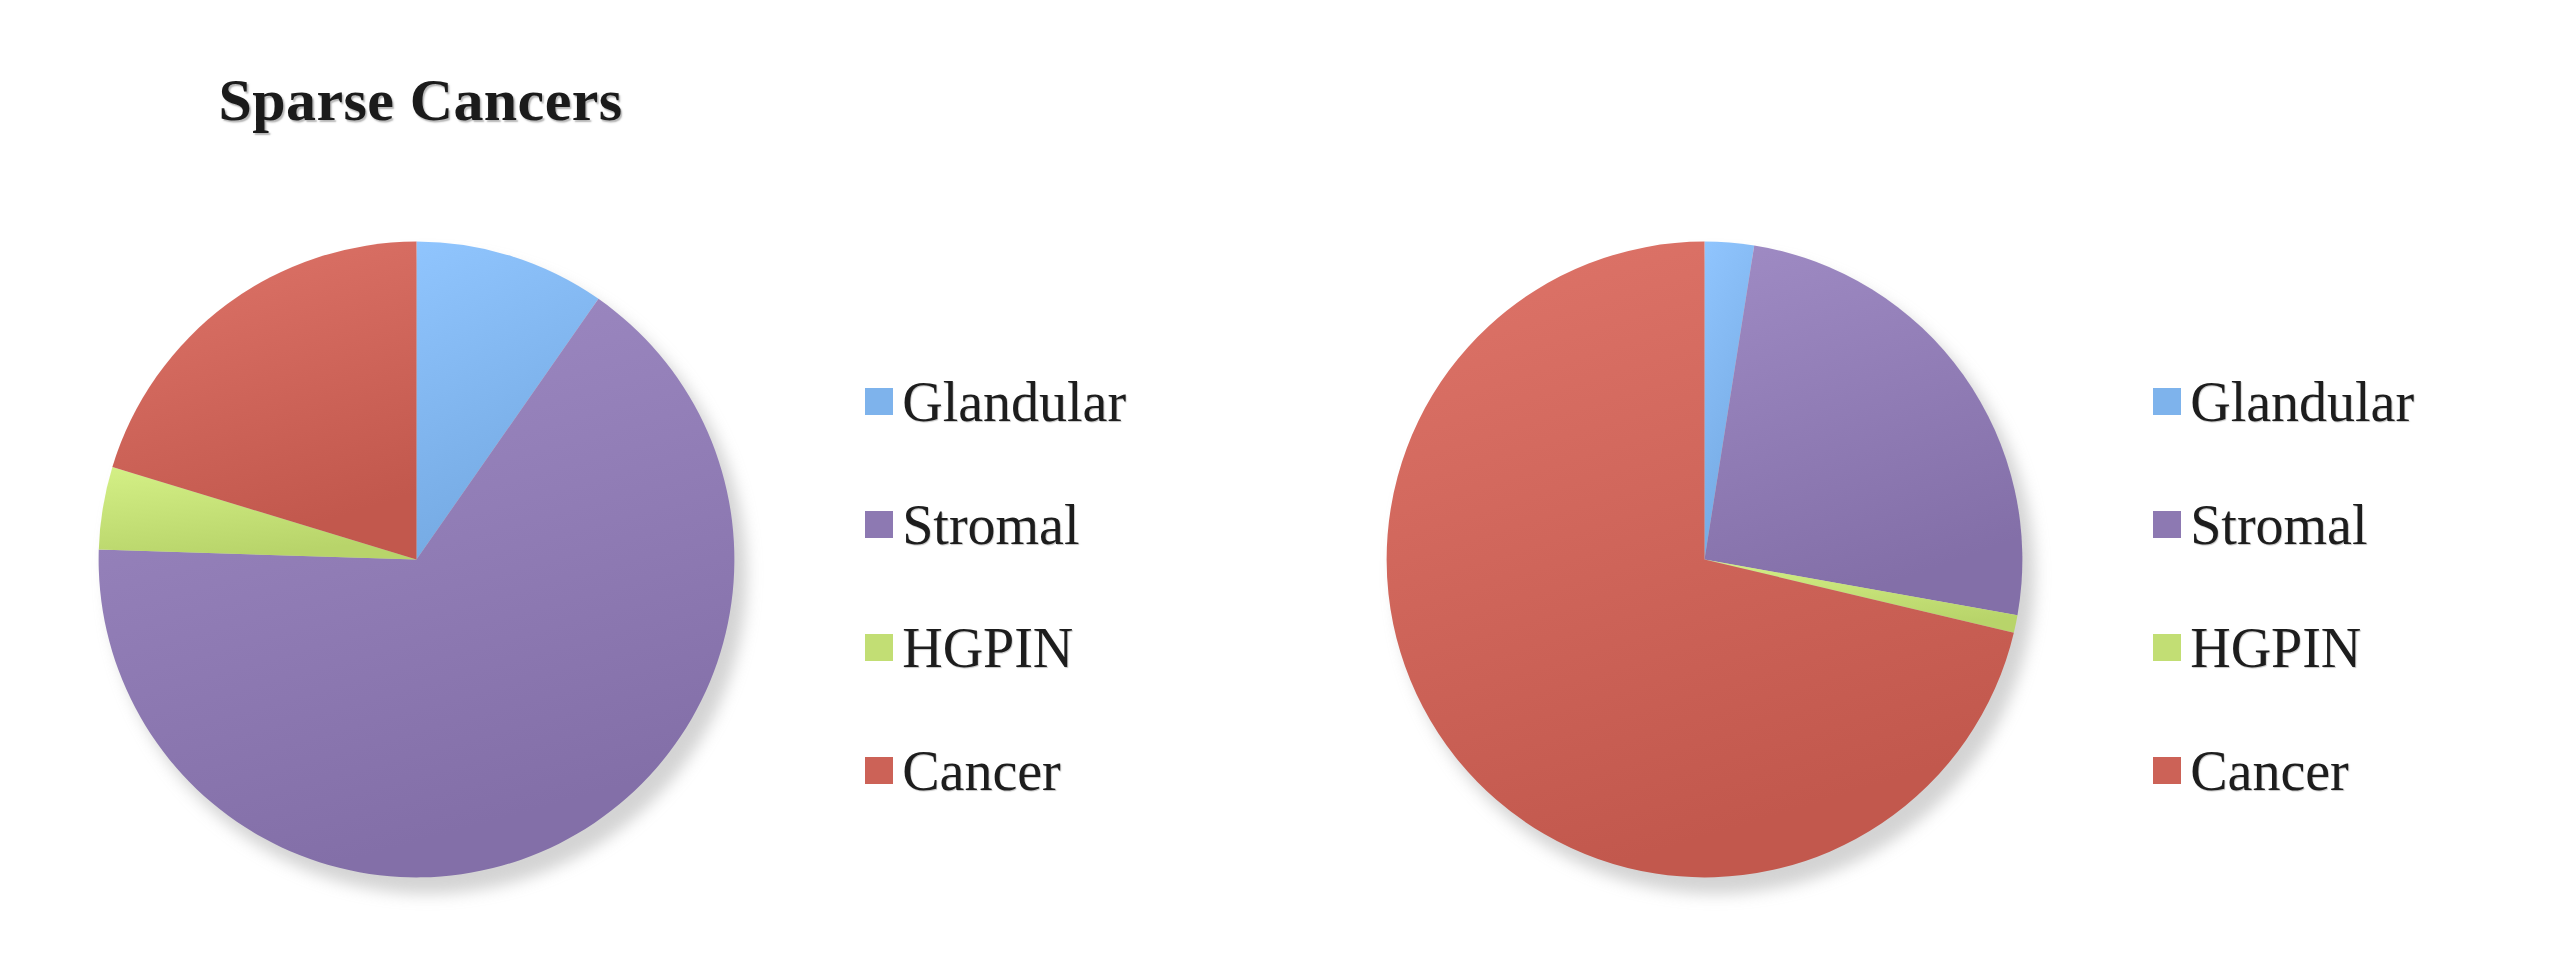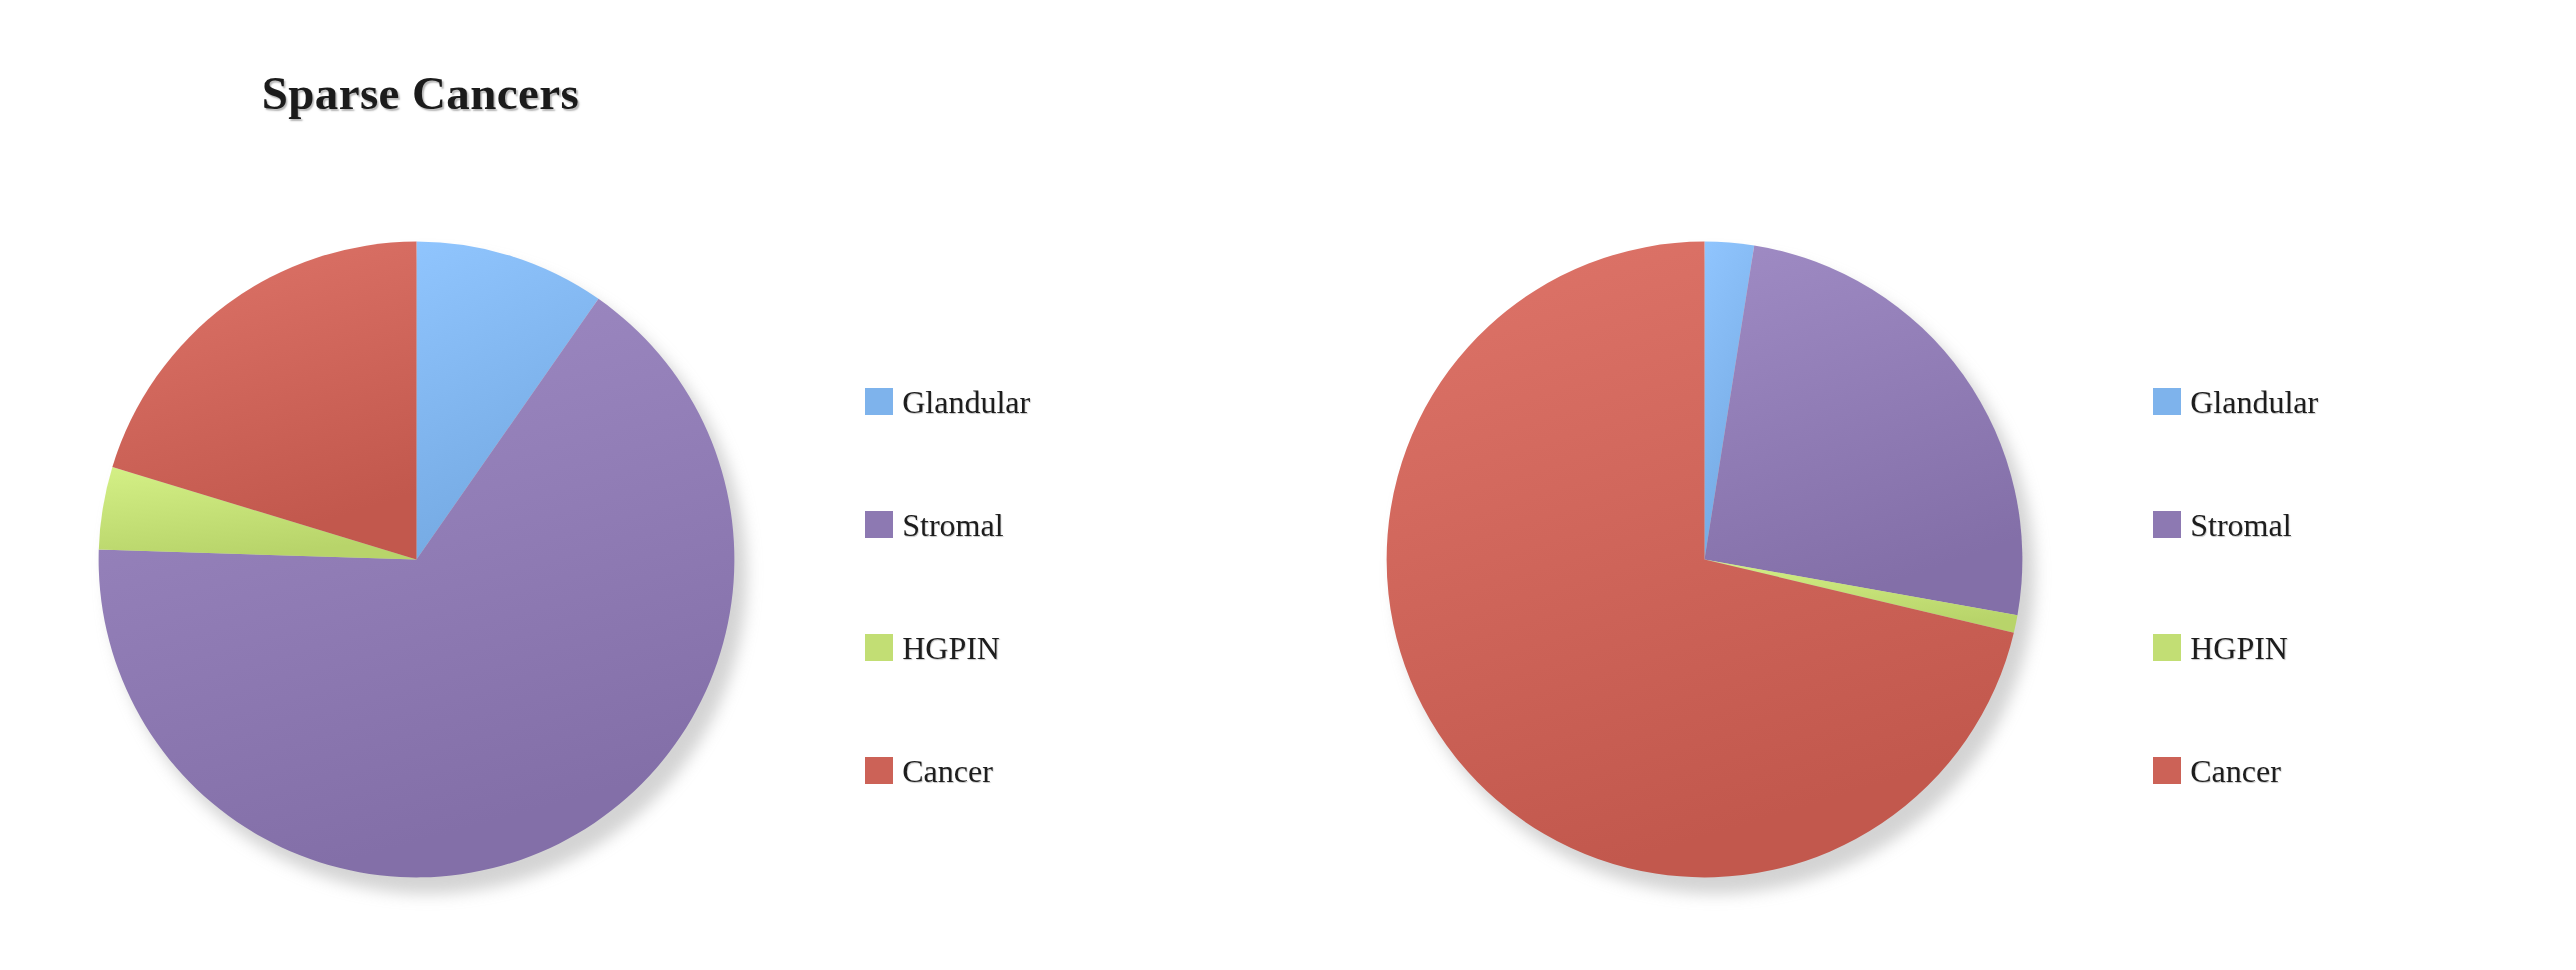--- a/index.html
+++ b/index.html
@@ -32,21 +32,21 @@
     box-sizing: border-box;
   }
   .panel-title {
     position: absolute;
     top: 66px;
     left: 0;
     width: 841px;
     text-align: center;
     font-family: "Liberation Serif", "DejaVu Serif", serif;
     font-weight: bold;
-    font-size: 47px;
+    font-size: 60px;
     letter-spacing: 0.4px;
     color: #1b1b1b;
     text-shadow: 1.6px 1.6px 1.6px rgba(120,120,120,0.55);
     white-space: nowrap;
   }
   .pie-wrap {
     position: absolute;
     left: 97px;
     top: 240px;
     width: 647px;
@@ -89,21 +89,21 @@
   }
   .legend-swatch {
     width: 27.5px;
     height: 27.5px;
     flex: 0 0 27.5px;
     margin-right: 9.7px;
     box-shadow: 0 0 1.6px rgba(255,255,255,0.9);
   }
   .legend-label {
     font-family: "Liberation Serif", "DejaVu Serif", serif;
-    font-size: 32px;
+    font-size: 56px;
     color: #1d1d1d;
     line-height: 1;
     white-space: nowrap;
     text-shadow: 0.8px 0.8px 0.8px rgba(140,140,140,0.5);
   }
 </style>
 </head>
 <body>
 
 <div id="figure">

